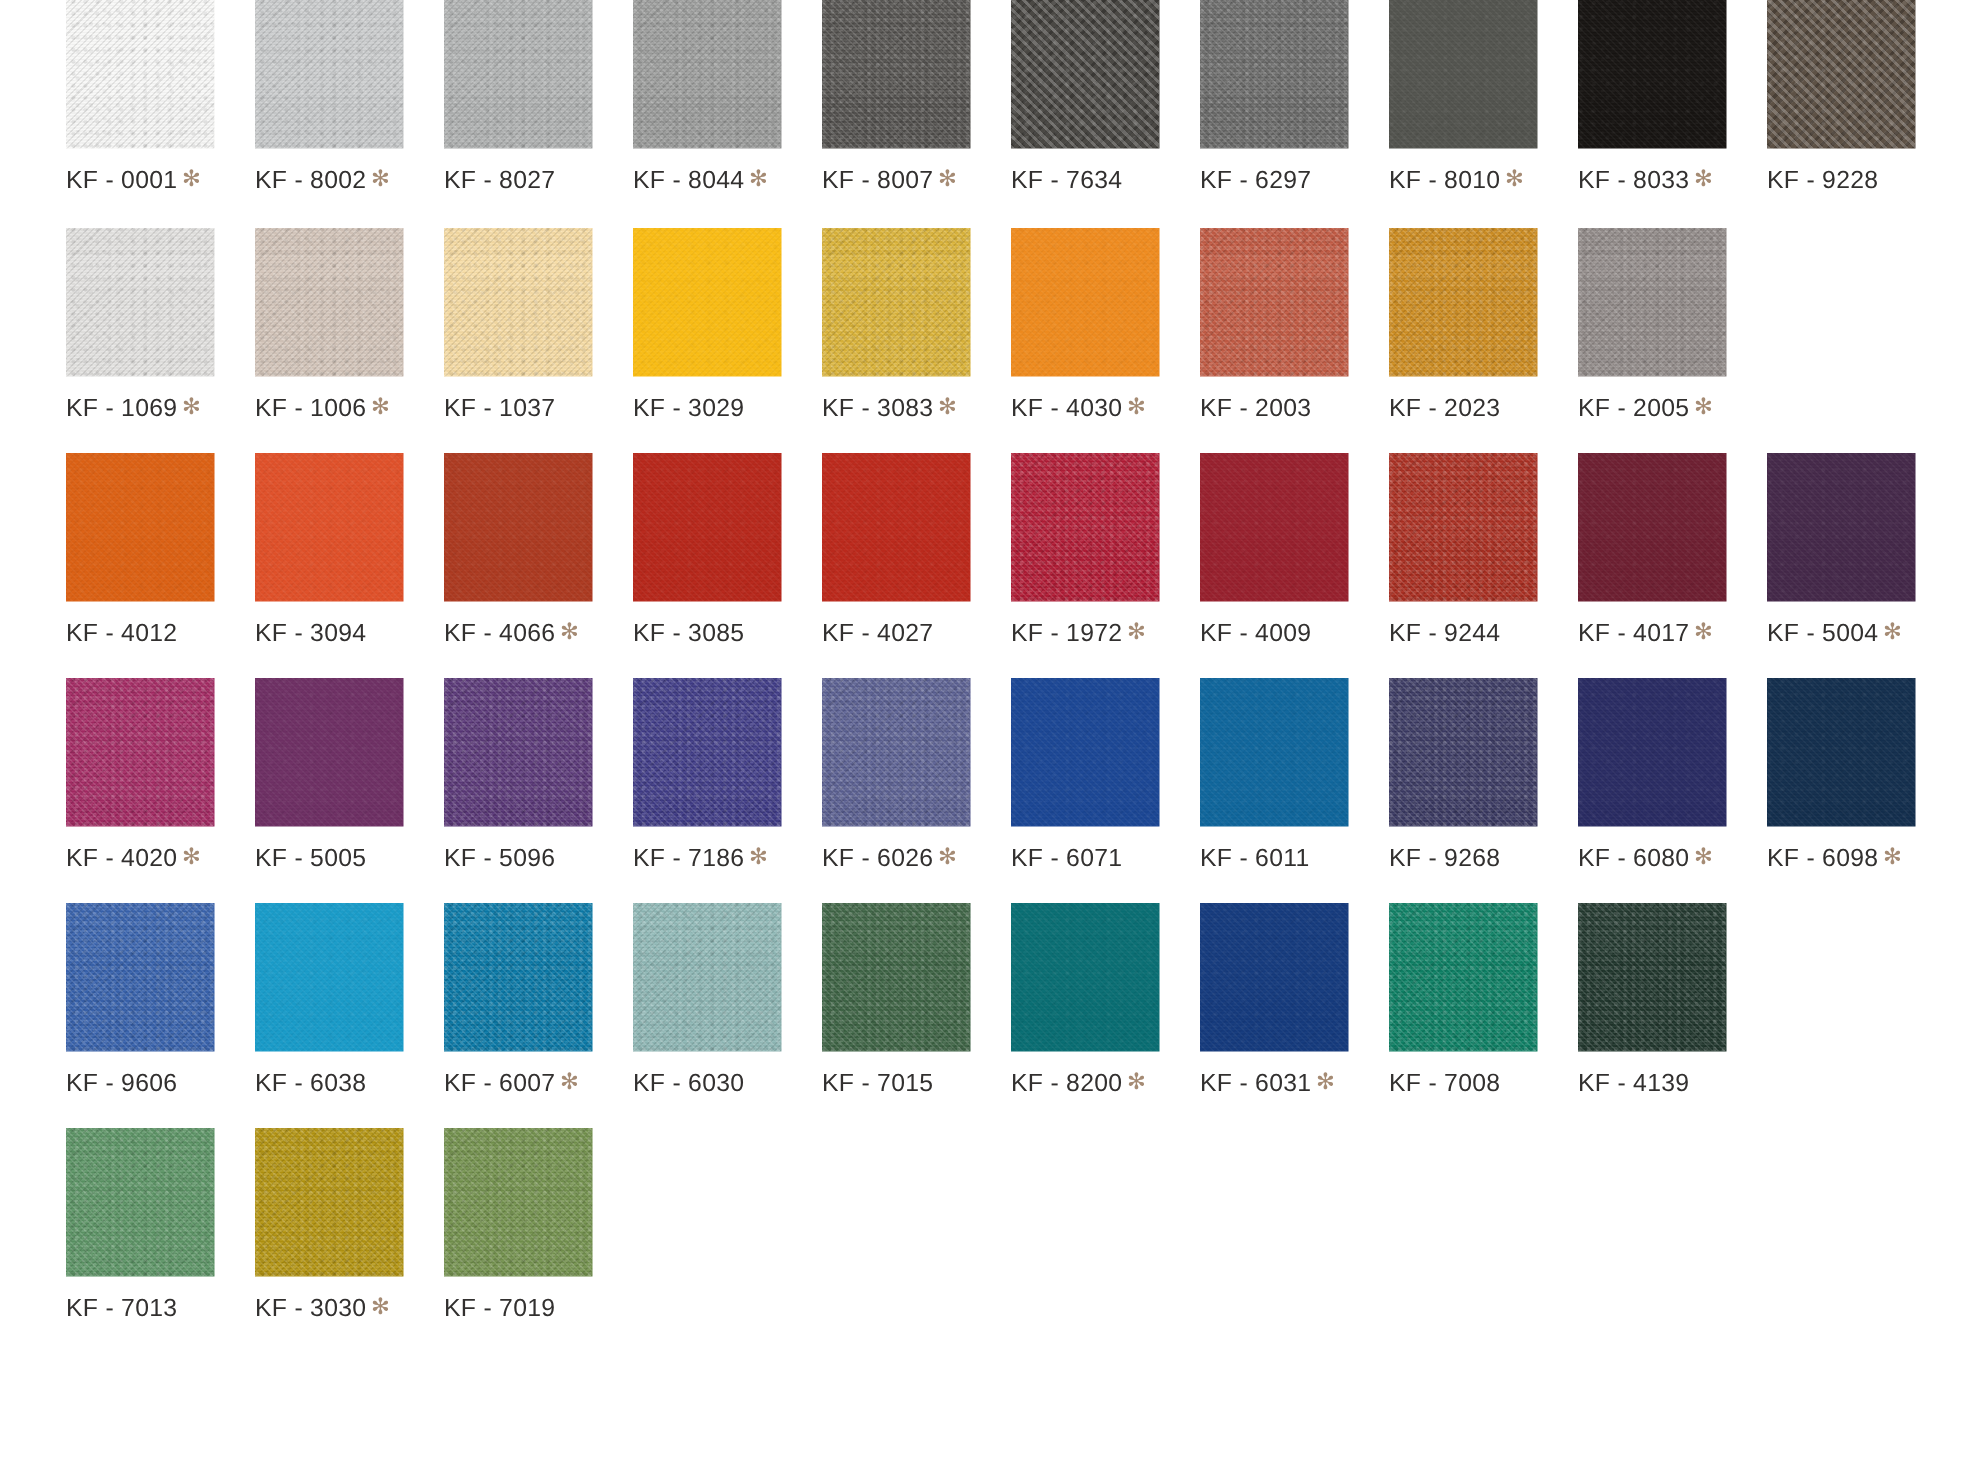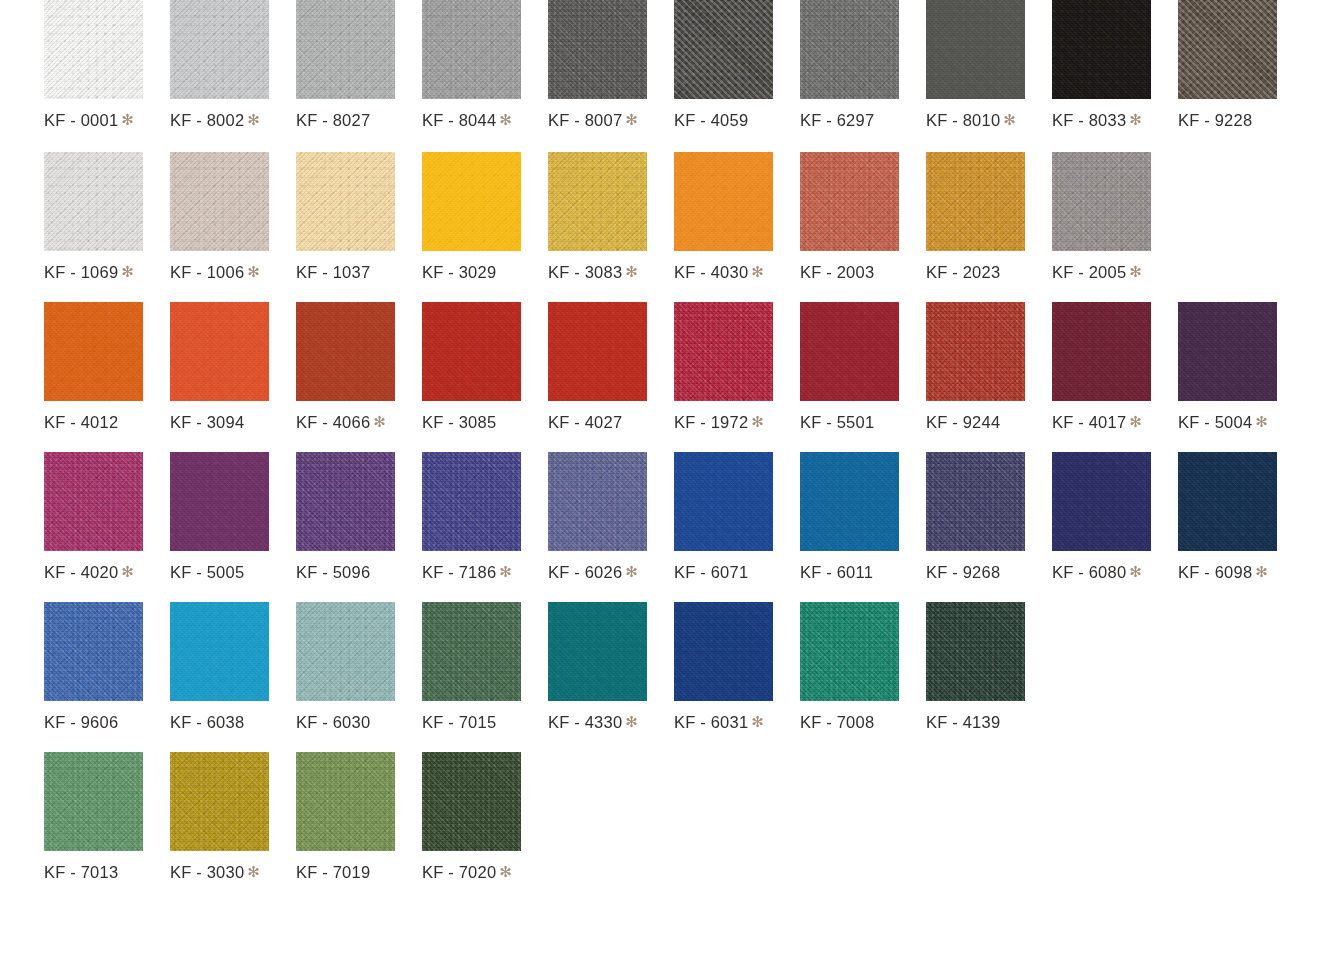--- a/index.html
+++ b/index.html
@@ -134,21 +134,21 @@
       <div class="swatch-cell">
         <div class="swatch-chip pebble" title="#9b9c9b" style="background-color: rgb(155, 156, 155);"></div>
         <div class="swatch-label"><span>KF - 8044</span><span class="star" style="color: rgb(165, 139, 116);">✻</span></div>
       </div>
       <div class="swatch-cell">
         <div class="swatch-chip pebble" title="#54524f" style="background-color: rgb(84, 82, 79);"></div>
         <div class="swatch-label"><span>KF - 8007</span><span class="star" style="color: rgb(165, 139, 116);">✻</span></div>
       </div>
       <div class="swatch-cell">
         <div class="swatch-chip weave" title="#4a4844" style="background-color: rgb(74, 72, 68);"></div>
-        <div class="swatch-label"><span>KF - 4059</span><span class="star hidden" style="color: rgb(165, 139, 116);">✻</span></div>
+        <div class="swatch-label"><span>KF - 7634</span><span class="star hidden" style="color: rgb(165, 139, 116);">✻</span></div>
       </div>
       <div class="swatch-cell">
         <div class="swatch-chip pebble" title="#6a6a69" style="background-color: rgb(106, 106, 105);"></div>
         <div class="swatch-label"><span>KF - 6297</span><span class="star hidden" style="color: rgb(165, 139, 116);">✻</span></div>
       </div>
       <div class="swatch-cell">
         <div class="swatch-chip smooth" title="#53544f" style="background-color: rgb(83, 84, 79);"></div>
         <div class="swatch-label"><span>KF - 8010</span><span class="star" style="color: rgb(165, 139, 116);">✻</span></div>
       </div>
       <div class="swatch-cell">
@@ -218,21 +218,21 @@
       <div class="swatch-cell">
         <div class="swatch-chip smooth" title="#bc2a1d" style="background-color: rgb(188, 42, 29);"></div>
         <div class="swatch-label"><span>KF - 4027</span><span class="star hidden" style="color: rgb(165, 139, 116);">✻</span></div>
       </div>
       <div class="swatch-cell">
         <div class="swatch-chip pebble" title="#b21c36" style="background-color: rgb(178, 28, 54);"></div>
         <div class="swatch-label"><span>KF - 1972</span><span class="star" style="color: rgb(165, 139, 116);">✻</span></div>
       </div>
       <div class="swatch-cell">
         <div class="swatch-chip smooth" title="#98212e" style="background-color: rgb(152, 33, 46);"></div>
-        <div class="swatch-label"><span>KF - 5501</span><span class="star hidden" style="color: rgb(165, 139, 116);">✻</span></div>
+        <div class="swatch-label"><span>KF - 4009</span><span class="star hidden" style="color: rgb(165, 139, 116);">✻</span></div>
       </div>
       <div class="swatch-cell">
         <div class="swatch-chip pebble" title="#ab2f22" style="background-color: rgb(171, 47, 34);"></div>
         <div class="swatch-label"><span>KF - 9244</span><span class="star hidden" style="color: rgb(165, 139, 116);">✻</span></div>
       </div>
       <div class="swatch-cell">
         <div class="swatch-chip smooth" title="#6e2032" style="background-color: rgb(110, 32, 50);"></div>
         <div class="swatch-label"><span>KF - 4017</span><span class="star" style="color: rgb(165, 139, 116);">✻</span></div>
       </div>
       <div class="swatch-cell">
@@ -285,30 +285,34 @@
     <div class="swatch-row">
       <div class="swatch-cell">
         <div class="swatch-chip pebble" title="#3963ad" style="background-color: rgb(57, 99, 173);"></div>
         <div class="swatch-label"><span>KF - 9606</span><span class="star hidden" style="color: rgb(165, 139, 116);">✻</span></div>
       </div>
       <div class="swatch-cell">
         <div class="swatch-chip smooth" title="#1a9cc9" style="background-color: rgb(26, 156, 201);"></div>
         <div class="swatch-label"><span>KF - 6038</span><span class="star hidden" style="color: rgb(165, 139, 116);">✻</span></div>
       </div>
       <div class="swatch-cell">
+        <div class="swatch-chip pebble" title="#0b7aa8" style="background-color: rgb(11, 122, 168);"></div>
+        <div class="swatch-label"><span>KF - 6007</span><span class="star" style="color: rgb(165, 139, 116);">✻</span></div>
+      </div>
+      <div class="swatch-cell">
         <div class="swatch-chip pebble" title="#8fb8b6" style="background-color: rgb(143, 184, 182);"></div>
         <div class="swatch-label"><span>KF - 6030</span><span class="star hidden" style="color: rgb(165, 139, 116);">✻</span></div>
       </div>
       <div class="swatch-cell">
         <div class="swatch-chip pebble" title="#3f6546" style="background-color: rgb(63, 101, 70);"></div>
         <div class="swatch-label"><span>KF - 7015</span><span class="star hidden" style="color: rgb(165, 139, 116);">✻</span></div>
       </div>
       <div class="swatch-cell">
         <div class="swatch-chip smooth" title="#0a6e73" style="background-color: rgb(10, 110, 115);"></div>
-        <div class="swatch-label"><span>KF - 4330</span><span class="star" style="color: rgb(165, 139, 116);">✻</span></div>
+        <div class="swatch-label"><span>KF - 8200</span><span class="star" style="color: rgb(165, 139, 116);">✻</span></div>
       </div>
       <div class="swatch-cell">
         <div class="swatch-chip smooth" title="#163b7d" style="background-color: rgb(22, 59, 125);"></div>
         <div class="swatch-label"><span>KF - 6031</span><span class="star" style="color: rgb(165, 139, 116);">✻</span></div>
       </div>
       <div class="swatch-cell">
         <div class="swatch-chip pebble" title="#0e8165" style="background-color: rgb(14, 129, 101);"></div>
         <div class="swatch-label"><span>KF - 7008</span><span class="star hidden" style="color: rgb(165, 139, 116);">✻</span></div>
       </div>
       <div class="swatch-cell">
@@ -322,18 +326,14 @@
         <div class="swatch-label"><span>KF - 7013</span><span class="star hidden" style="color: rgb(165, 139, 116);">✻</span></div>
       </div>
       <div class="swatch-cell">
         <div class="swatch-chip pebble" title="#b29310" style="background-color: rgb(178, 147, 16);"></div>
         <div class="swatch-label"><span>KF - 3030</span><span class="star" style="color: rgb(165, 139, 116);">✻</span></div>
       </div>
       <div class="swatch-cell">
         <div class="swatch-chip pebble" title="#72904c" style="background-color: rgb(114, 144, 76);"></div>
         <div class="swatch-label"><span>KF - 7019</span><span class="star hidden" style="color: rgb(165, 139, 116);">✻</span></div>
       </div>
-      <div class="swatch-cell">
-        <div class="swatch-chip pebble" title="#2f4327" style="background-color: rgb(47, 67, 39);"></div>
-        <div class="swatch-label"><span>KF - 7020</span><span class="star" style="color: rgb(165, 139, 116);">✻</span></div>
-      </div>
     </div>
   </div>
 
 </body></html>

